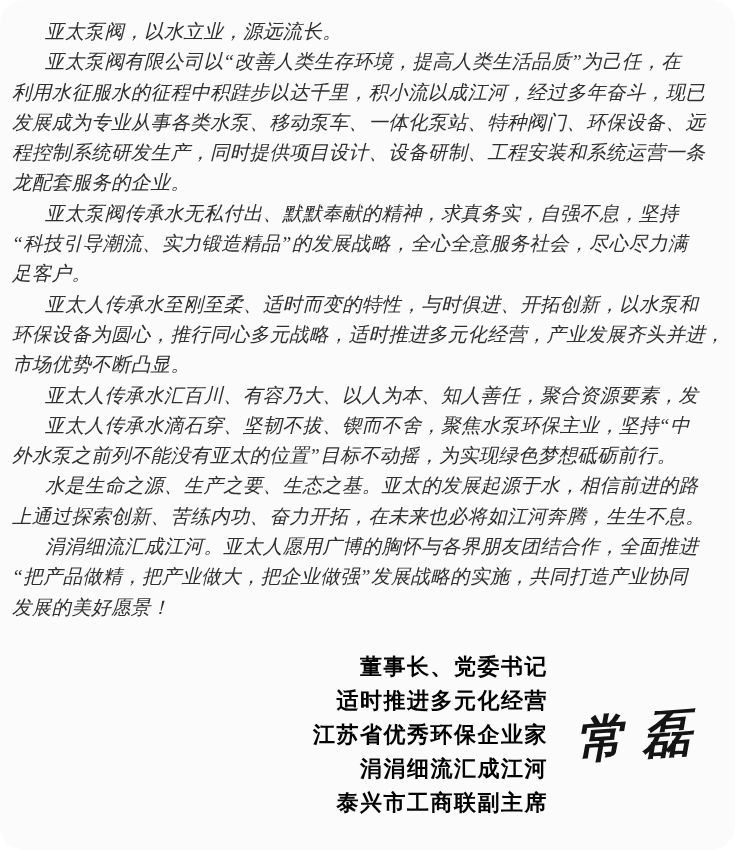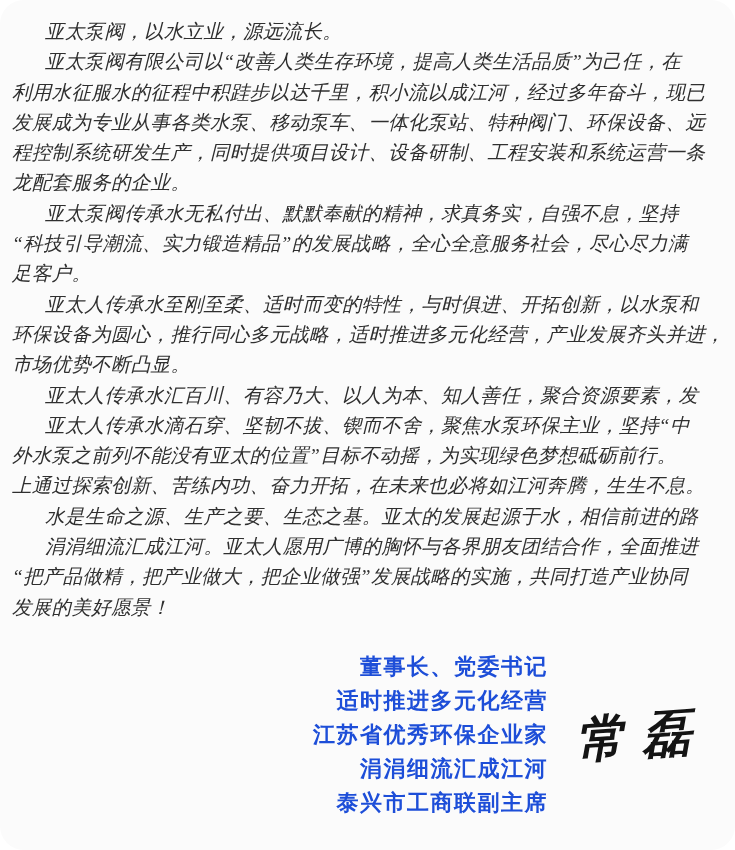--- a/index.html
+++ b/index.html
@@ -29,21 +29,21 @@
     font-style: italic; 
   }
   .line.indent { padding-left: 33px; }
   .titles {
     position: absolute;
     top: 650px;
     right: 187px;
     text-align: right;
     font-family: "Liberation Sans", "DejaVu Sans", sans-serif;
     font-weight: 600;
-    color: #1d4ed8;
+    color: #000000;
   }
   .title-line {
     font-size: 22px;
     line-height: 34px;
     letter-spacing: 1.5px;
     white-space: nowrap;
   }
   .signature {
     position: absolute;
     left: 575px;
@@ -72,22 +72,22 @@
     <div class="line">龙配套服务的企业。</div>
     <div class="line indent">亚太泵阀传承水无私付出、默默奉献的精神，求真务实，自强不息，坚持</div>
     <div class="line">“科技引导潮流、实力锻造精品”的发展战略，全心全意服务社会，尽心尽力满</div>
     <div class="line">足客户。</div>
     <div class="line indent">亚太人传承水至刚至柔、适时而变的特性，与时俱进、开拓创新，以水泵和</div>
     <div class="line">环保设备为圆心，推行同心多元战略，适时推进多元化经营，产业发展齐头并进，</div>
     <div class="line">市场优势不断凸显。</div>
     <div class="line indent">亚太人传承水汇百川、有容乃大、以人为本、知人善任，聚合资源要素，发</div>
     <div class="line indent">亚太人传承水滴石穿、坚韧不拔、锲而不舍，聚焦水泵环保主业，坚持“中</div>
     <div class="line">外水泵之前列不能没有亚太的位置”目标不动摇，为实现绿色梦想砥砺前行。</div>
+    <div class="line indent">水是生命之源、生产之要、生态之基。亚太的发展起源于水，相信前进的路</div>
     <div class="line">上通过探索创新、苦练内功、奋力开拓，在未来也必将如江河奔腾，生生不息。</div>
-    <div class="line indent">水是生命之源、生产之要、生态之基。亚太的发展起源于水，相信前进的路</div>
     <div class="line indent">涓涓细流汇成江河。亚太人愿用广博的胸怀与各界朋友团结合作，全面推进</div>
     <div class="line">“把产品做精，把产业做大，把企业做强”发展战略的实施，共同打造产业协同</div>
     <div class="line">发展的美好愿景！</div>
   </div>
 
   <div class="titles">
     <div class="title-line">董事长、党委书记</div>
     <div class="title-line">适时推进多元化经营</div>
     <div class="title-line">江苏省优秀环保企业家</div>
     <div class="title-line">涓涓细流汇成江河</div>

